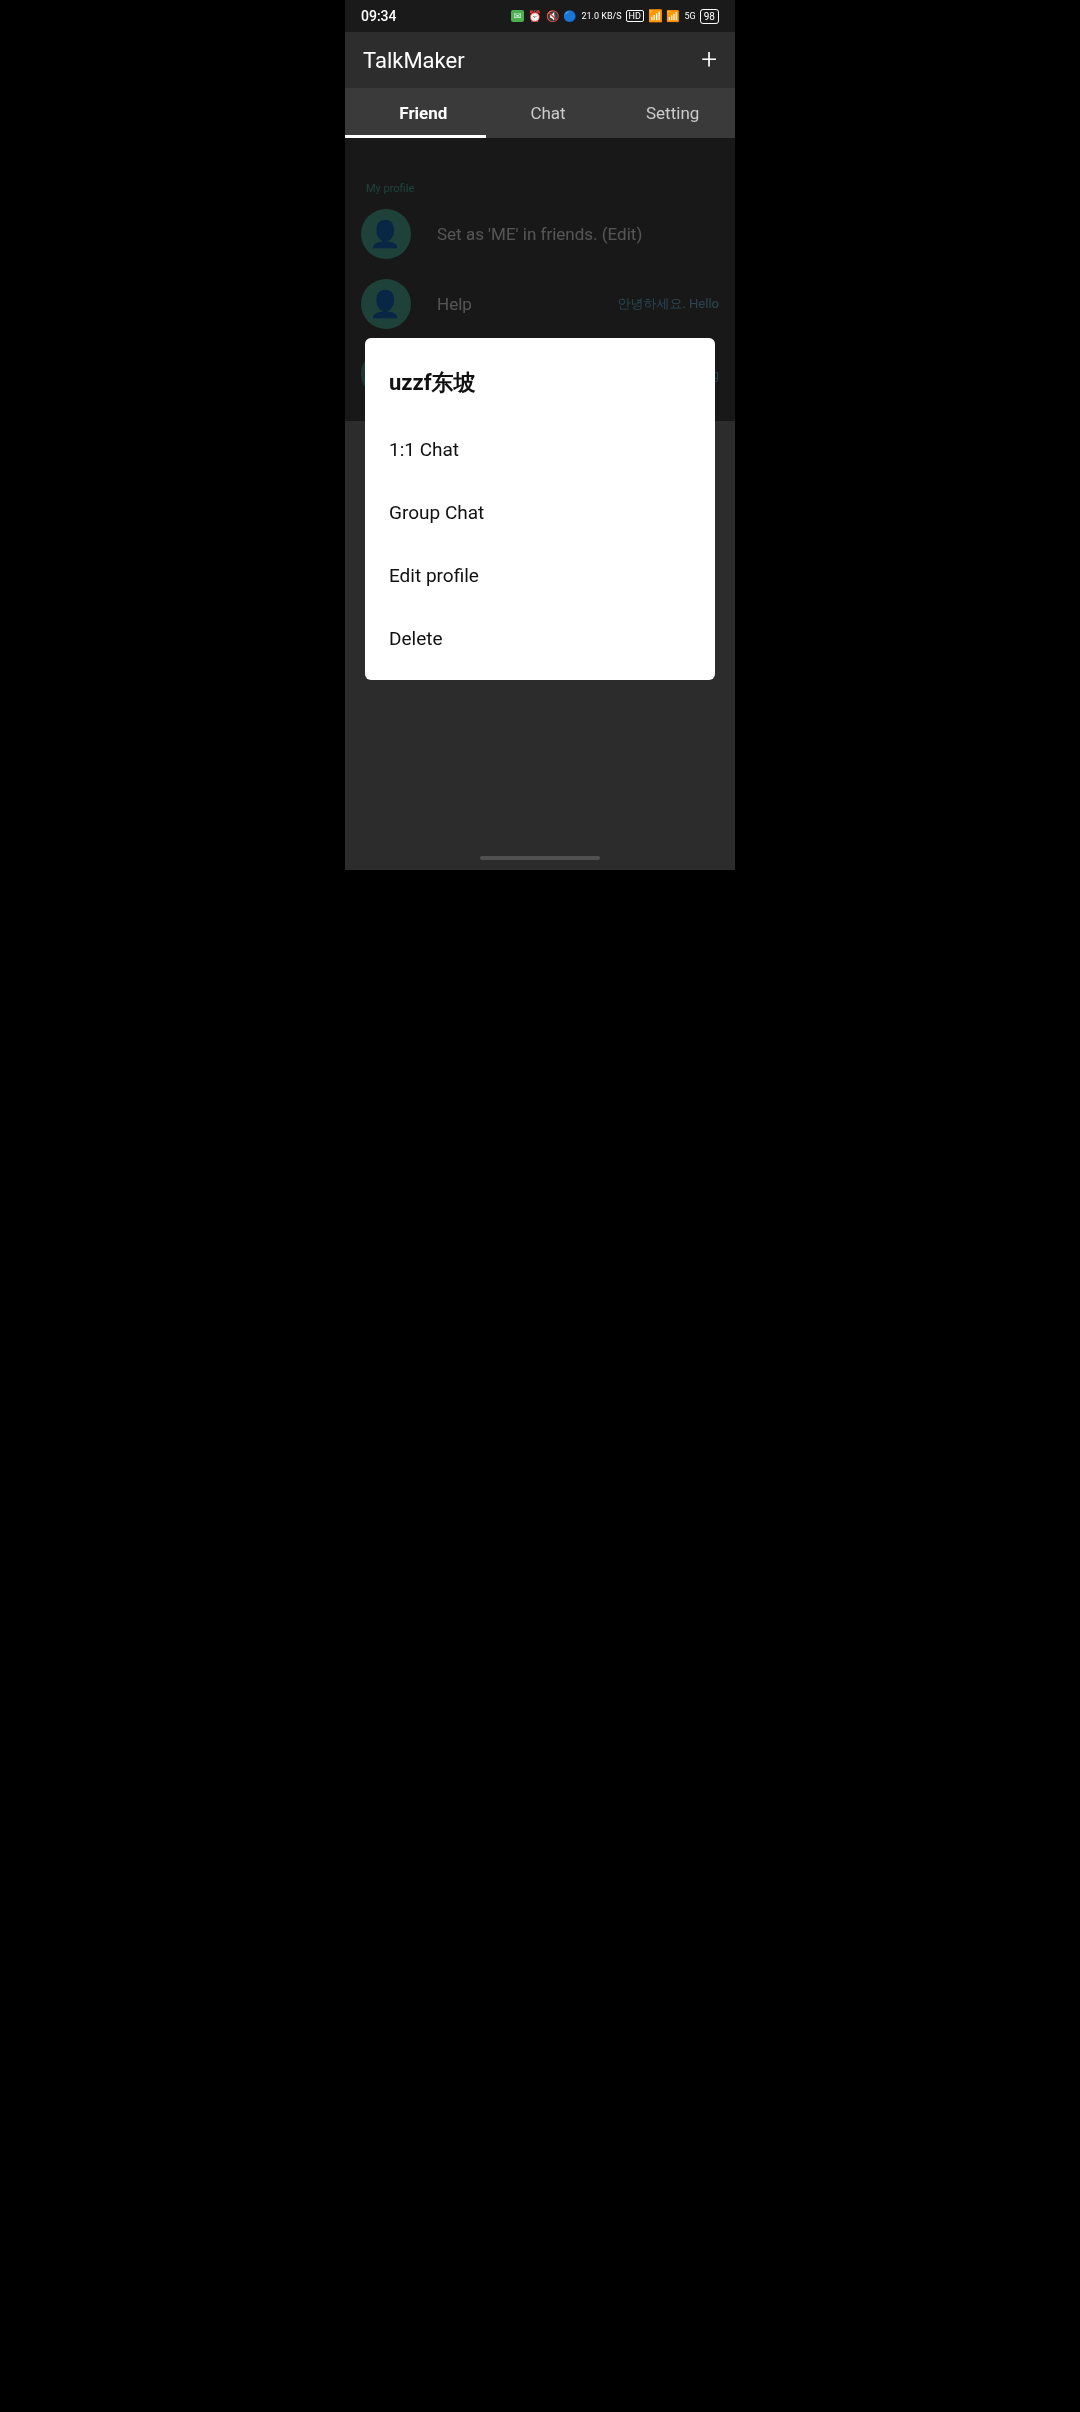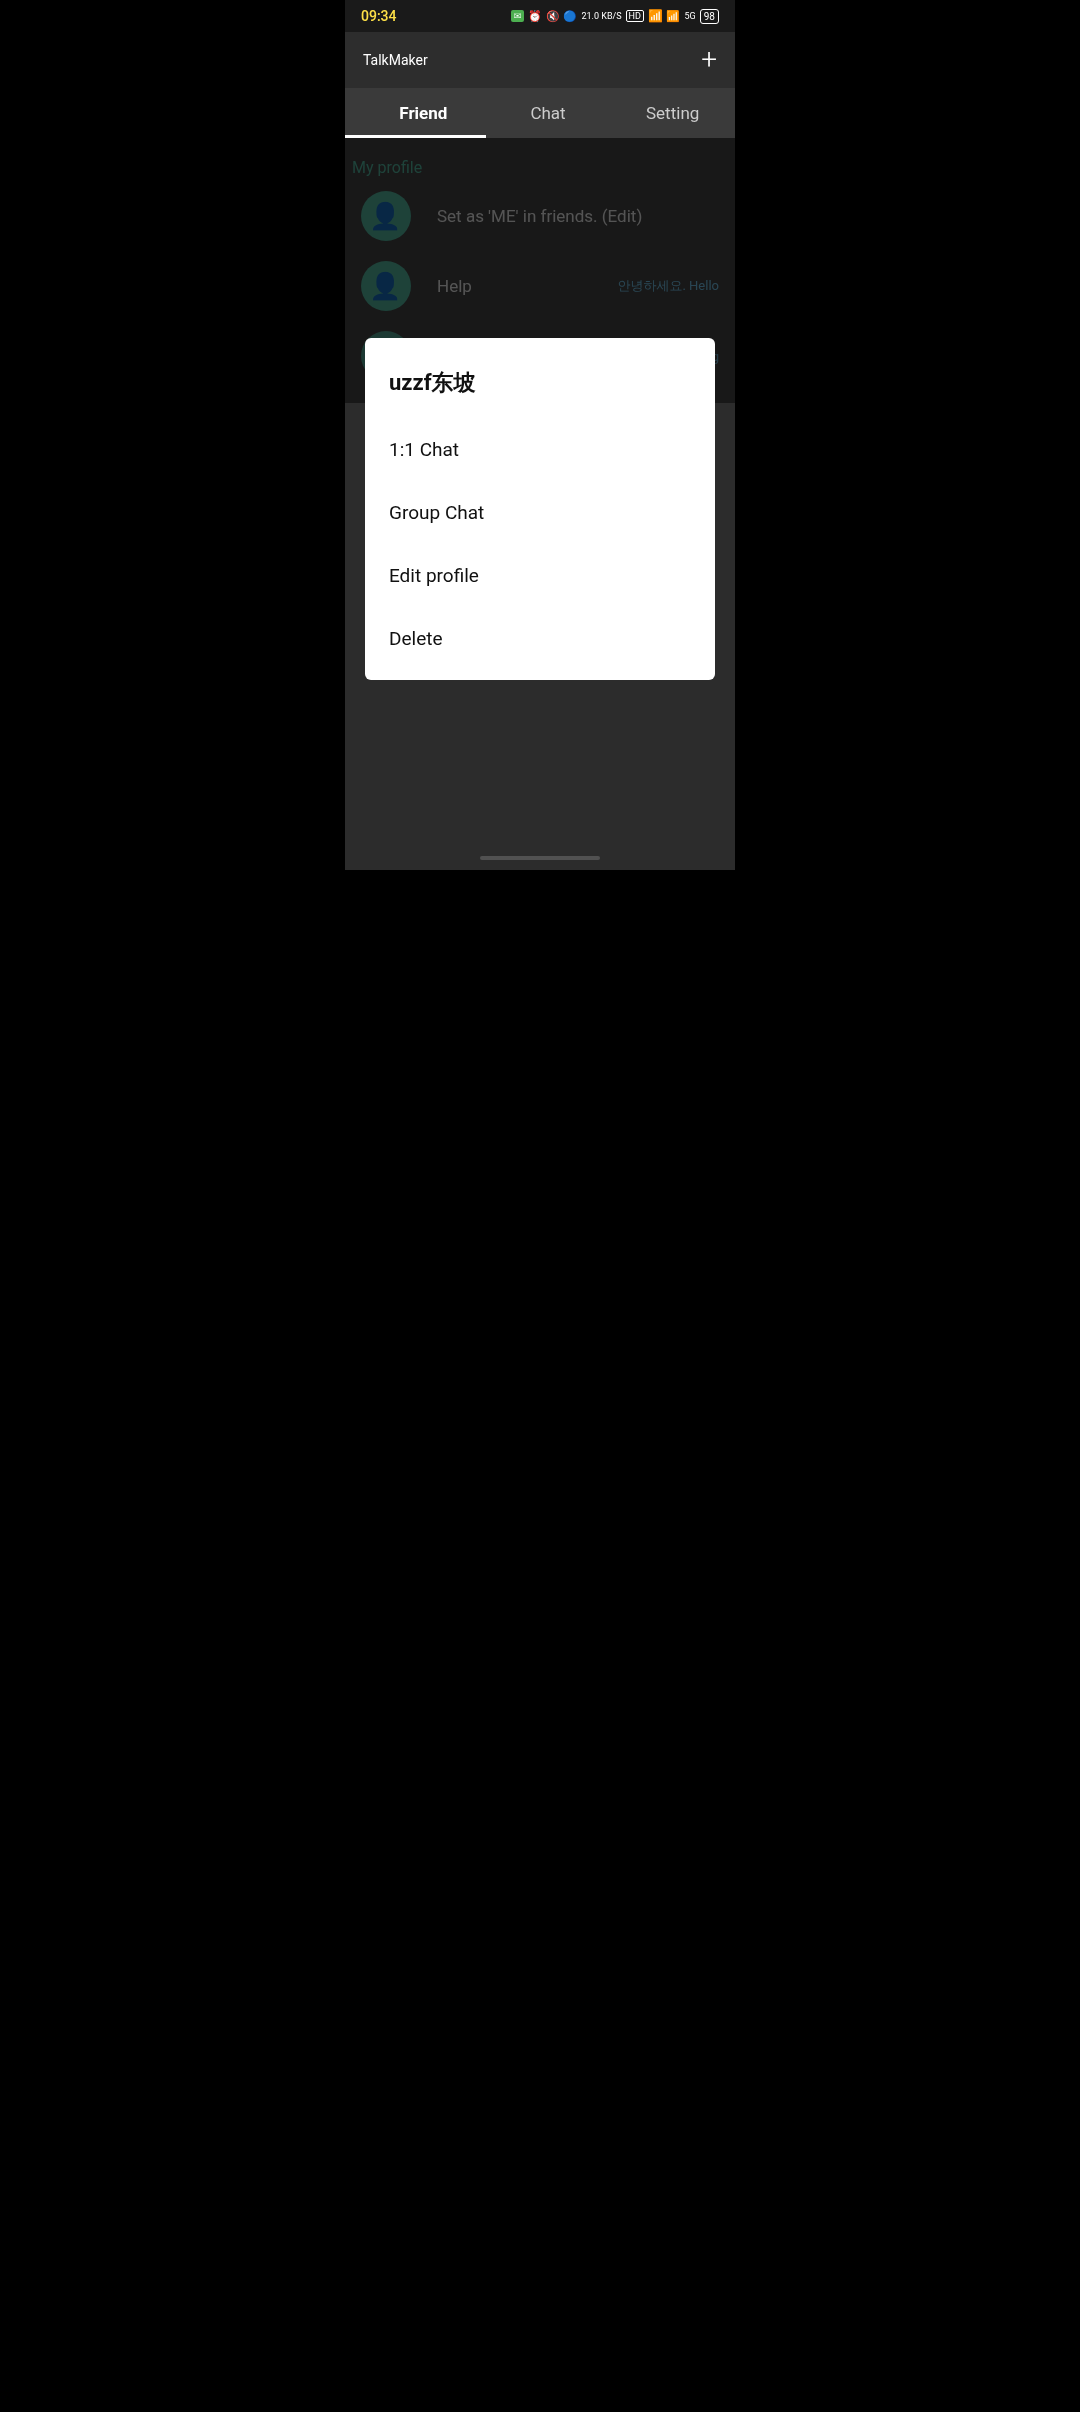--- a/index.html
+++ b/index.html
@@ -25,21 +25,21 @@
       height: 32px;
       display: flex;
       align-items: center;
       justify-content: space-between;
       padding: 0 16px;
       position: relative;
       z-index: 10;
     }
 
     .status-time {
-      color: #fde047;
+      color: #ffffff;
       font-size: 14px;
       font-weight: 500;
     }
 
     .status-icons {
       display: flex;
       align-items: center;
       gap: 4px;
       color: #fff;
       font-size: 10px;
@@ -50,21 +50,21 @@
       background: #2d2d2d;
       height: 56px;
       display: flex;
       align-items: center;
       justify-content: space-between;
       padding: 0 18px;
     }
 
     .app-title {
       color: #fff;
-      font-size: 14px;
+      font-size: 22px;
       font-weight: 400;
     }
 
     .add-button {
       color: #fff;
       font-size: 28px;
       font-weight: 300;
       cursor: pointer;
       line-height: 1;
     }
@@ -108,22 +108,23 @@
     
     .bg-content {
       background: #4a4a4a;
       flex: 1;
       padding: 12px 0;
       filter: brightness(0.6);
     }
 
     .section-label {
       color: #5bc8af;
-      font-size: 16px;
-      padding: 8px 7px 4px;
+      font-size: 11px;
+      padding: 8px 21px 4px;
+      margin-top: 24px;
     }
 
     .friend-item {
       display: flex;
       align-items: center;
       padding: 10px 16px;
       gap: 14px;
     }
 
     .avatar {

